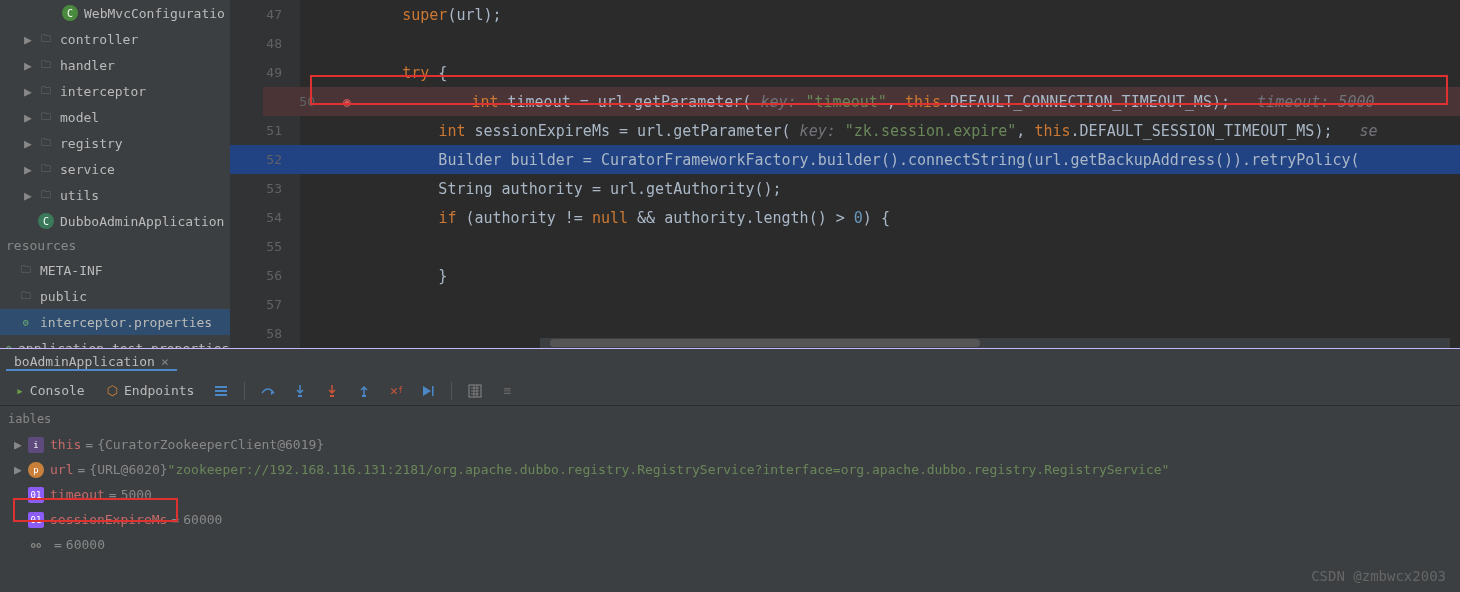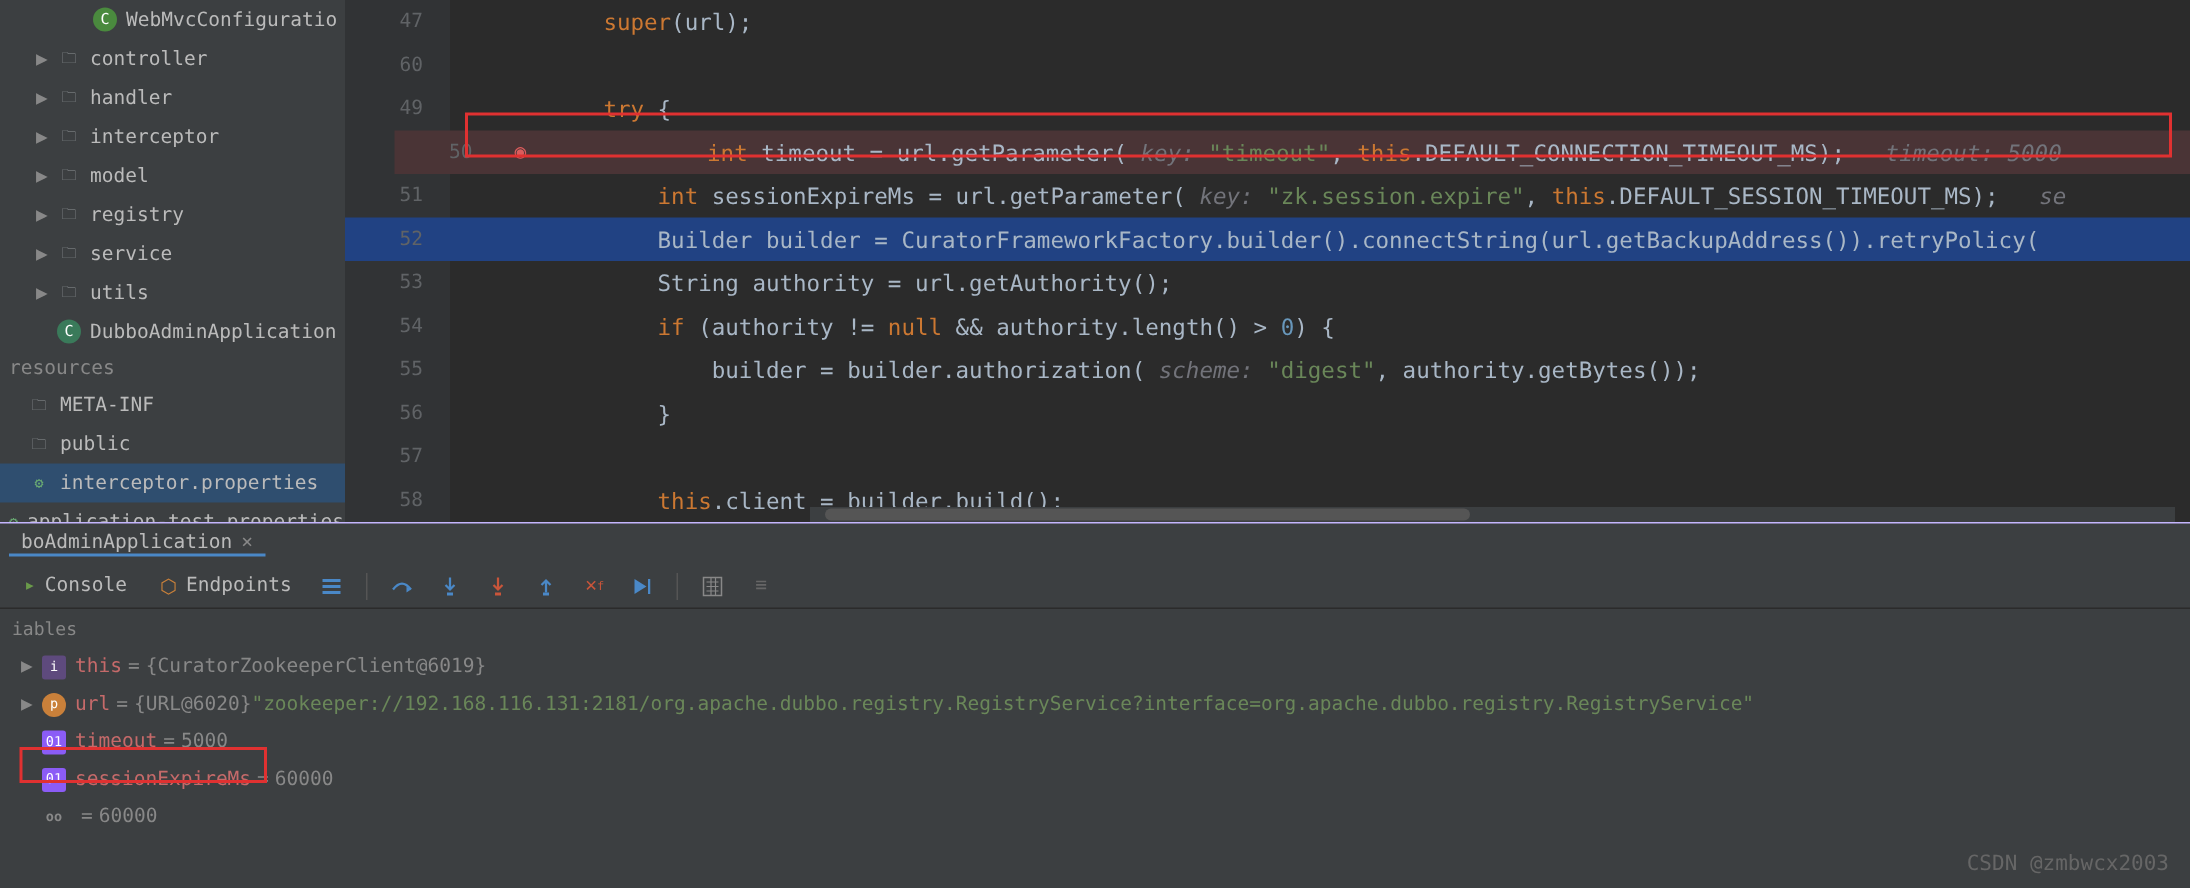--- a/index.html
+++ b/index.html
@@ -151,31 +151,31 @@
           <span class="chev"></span>
           <span class="ficon props">⚙</span>
           <span>application-test.properties</span>
         </div>
       </div>
   </div>
   <div class="editor">
     <div class="gutter"></div>
     <div id="lines">
         <div class="line" style="top: 0px; position: absolute; left: 0px; right: 0px;"><span class="ln">47</span><span class="code" style="position:absolute;left:100px"><span class="">        </span><span class="kw">super</span><span class="">(url);</span></span></div>
-        <div class="line" style="top: 29px; position: absolute; left: 0px; right: 0px;"><span class="ln">60</span><span class="code" style="position:absolute;left:100px"></span></div>
+        <div class="line" style="top: 29px; position: absolute; left: 0px; right: 0px;"><span class="ln">48</span><span class="code" style="position:absolute;left:100px"></span></div>
         <div class="line" style="top: 58px; position: absolute; left: 0px; right: 0px;"><span class="ln">49</span><span class="code" style="position:absolute;left:100px"><span class="">        </span><span class="kw">try</span><span class=""> {</span></span></div>
         <div class="line exec" style="top: 87px; position: absolute; left: 0px; right: 0px;"><span class="ln">50</span><span class="bp-mark" style="left:75px">◉</span><span class="code" style="position:absolute;left:100px"><span class="">            </span><span class="kw">int</span><span class=""> timeout = url.getParameter( </span><span class="param">key:</span><span class=""> </span><span class="str">"timeout"</span><span class="">, </span><span class="this">this</span><span class="">.DEFAULT_CONNECTION_TIMEOUT_MS);   </span><span class="hint">timeout: 5000</span></span></div>
         <div class="line" style="top: 116px; position: absolute; left: 0px; right: 0px;"><span class="ln">51</span><span class="code" style="position:absolute;left:100px"><span class="">            </span><span class="kw">int</span><span class=""> sessionExpireMs = url.getParameter( </span><span class="param">key:</span><span class=""> </span><span class="str">"zk.session.expire"</span><span class="">, </span><span class="this">this</span><span class="">.DEFAULT_SESSION_TIMEOUT_MS);   </span><span class="hint">se</span></span></div>
         <div class="line sel" style="top: 145px; position: absolute; left: 0px; right: 0px;"><span class="ln">52</span><span class="code" style="position:absolute;left:100px"><span class="">            Builder builder = CuratorFrameworkFactory.builder().connectString(url.getBackupAddress()).retryPolicy(</span></span></div>
         <div class="line" style="top: 174px; position: absolute; left: 0px; right: 0px;"><span class="ln">53</span><span class="code" style="position:absolute;left:100px"><span class="">            String authority = url.getAuthority();</span></span></div>
         <div class="line" style="top: 203px; position: absolute; left: 0px; right: 0px;"><span class="ln">54</span><span class="code" style="position:absolute;left:100px"><span class="">            </span><span class="kw">if</span><span class=""> (authority != </span><span class="kw">null</span><span class=""> &amp;&amp; authority.length() &gt; </span><span class="num">0</span><span class="">) {</span></span></div>
-        <div class="line" style="top: 232px; position: absolute; left: 0px; right: 0px;"><span class="ln">55</span><span class="code" style="position:absolute;left:100px"><span class="">                builder = builder.authorization( </span><span class="param">scheme:</span><span class=""> </span><span class="str">"digest"</span><span class="">, authority.getBytes());</span></span></div>
+        <div class="line" style="top: 232px; position: absolute; left: 0px; right: 0px;"><span class="ln">55</span></div>
         <div class="line" style="top: 261px; position: absolute; left: 0px; right: 0px;"><span class="ln">56</span><span class="code" style="position:absolute;left:100px"><span class="">            }</span></span></div>
         <div class="line" style="top: 290px; position: absolute; left: 0px; right: 0px;"><span class="ln">57</span><span class="code" style="position:absolute;left:100px"></span></div>
-        <div class="line" style="top: 319px; position: absolute; left: 0px; right: 0px;"><span class="ln">58</span><span class="code" style="position:absolute;left:100px"><span class="">            </span><span class="this">this</span><span class="">.client = builder.build();</span></span></div>
+        <div class="line" style="top: 319px; position: absolute; left: 0px; right: 0px;"><span class="ln">58</span></div>
       </div>
     <div class="hscroll">
         <div class="thumb"></div>
       </div>
   </div>
 </div>
 
 <div class="redbox1"></div>
 
 <div class="tabbar">

